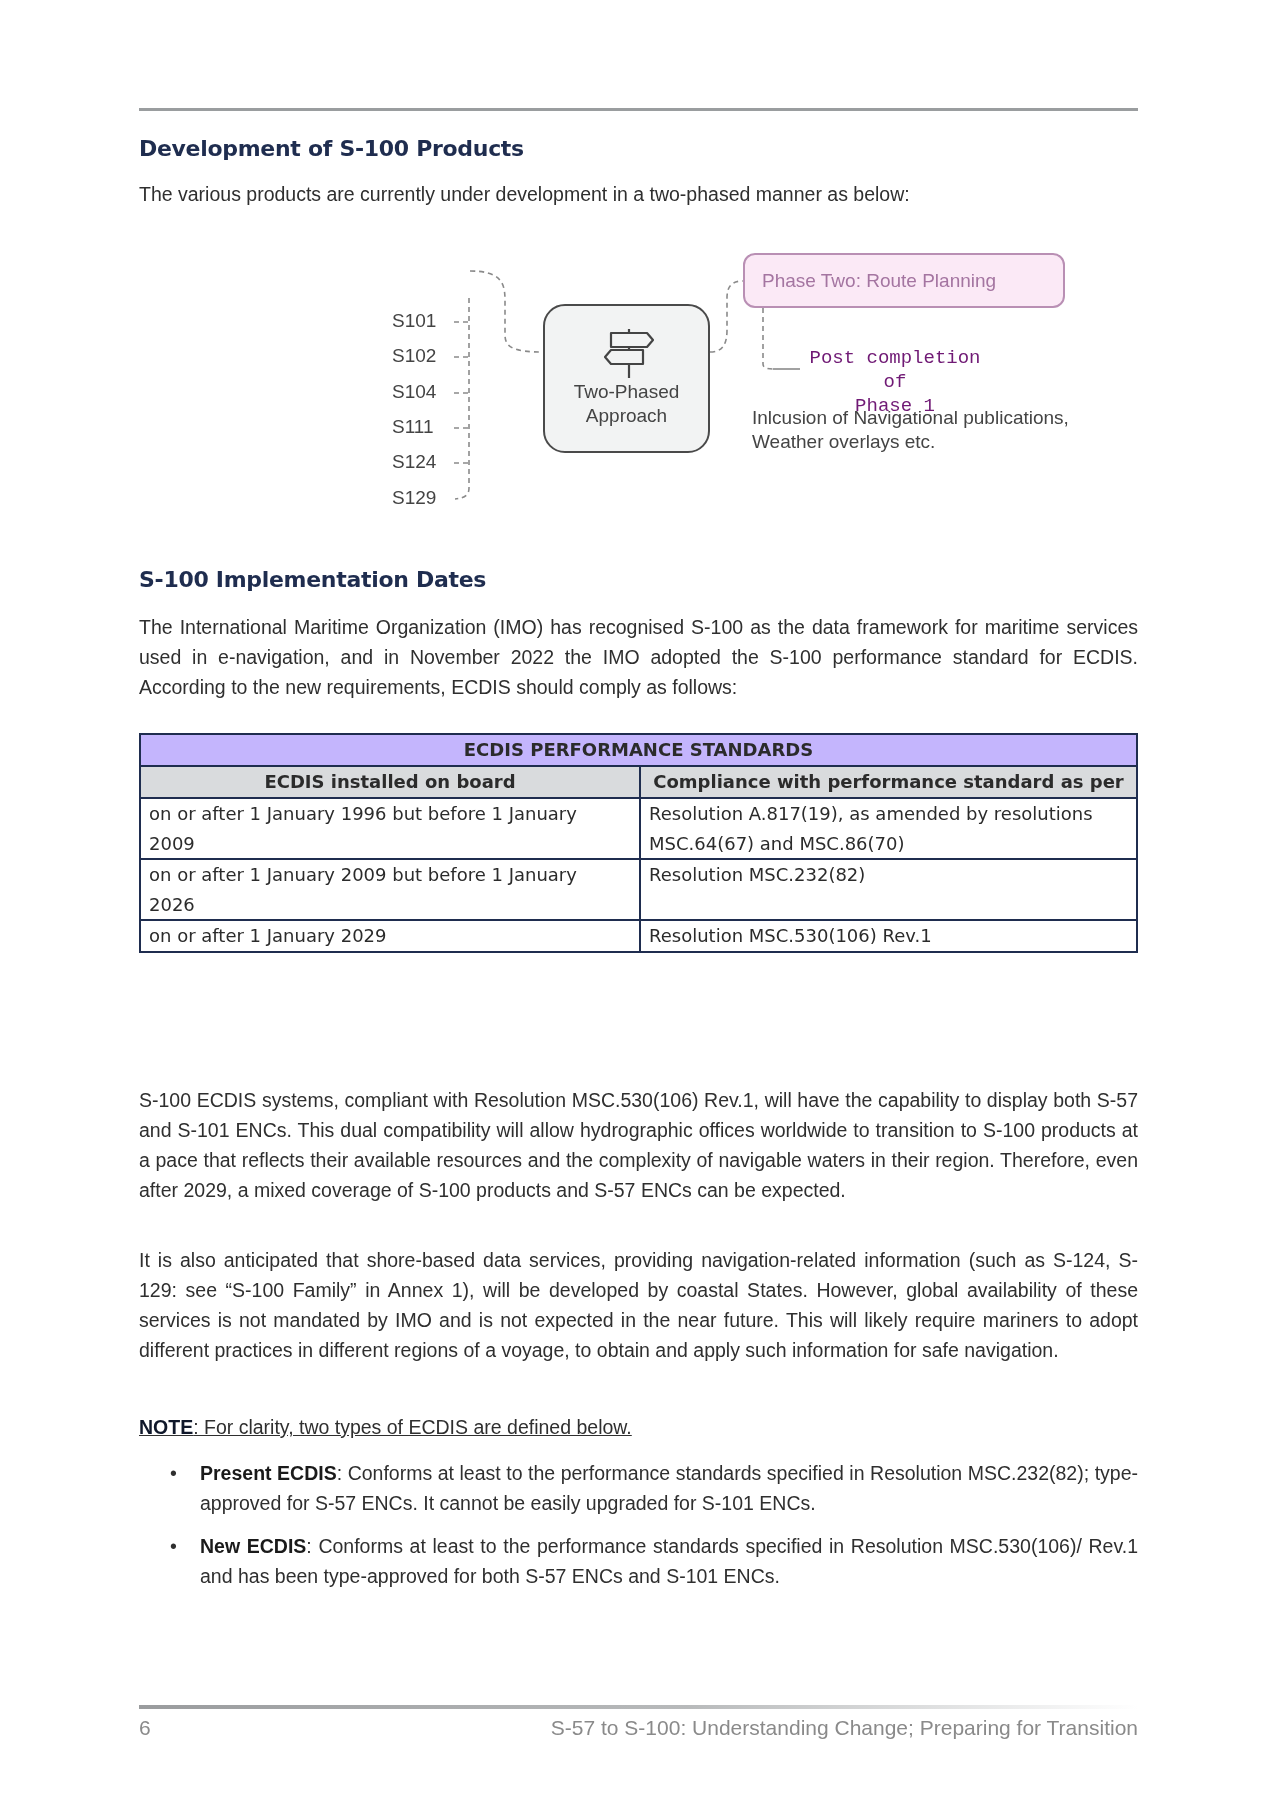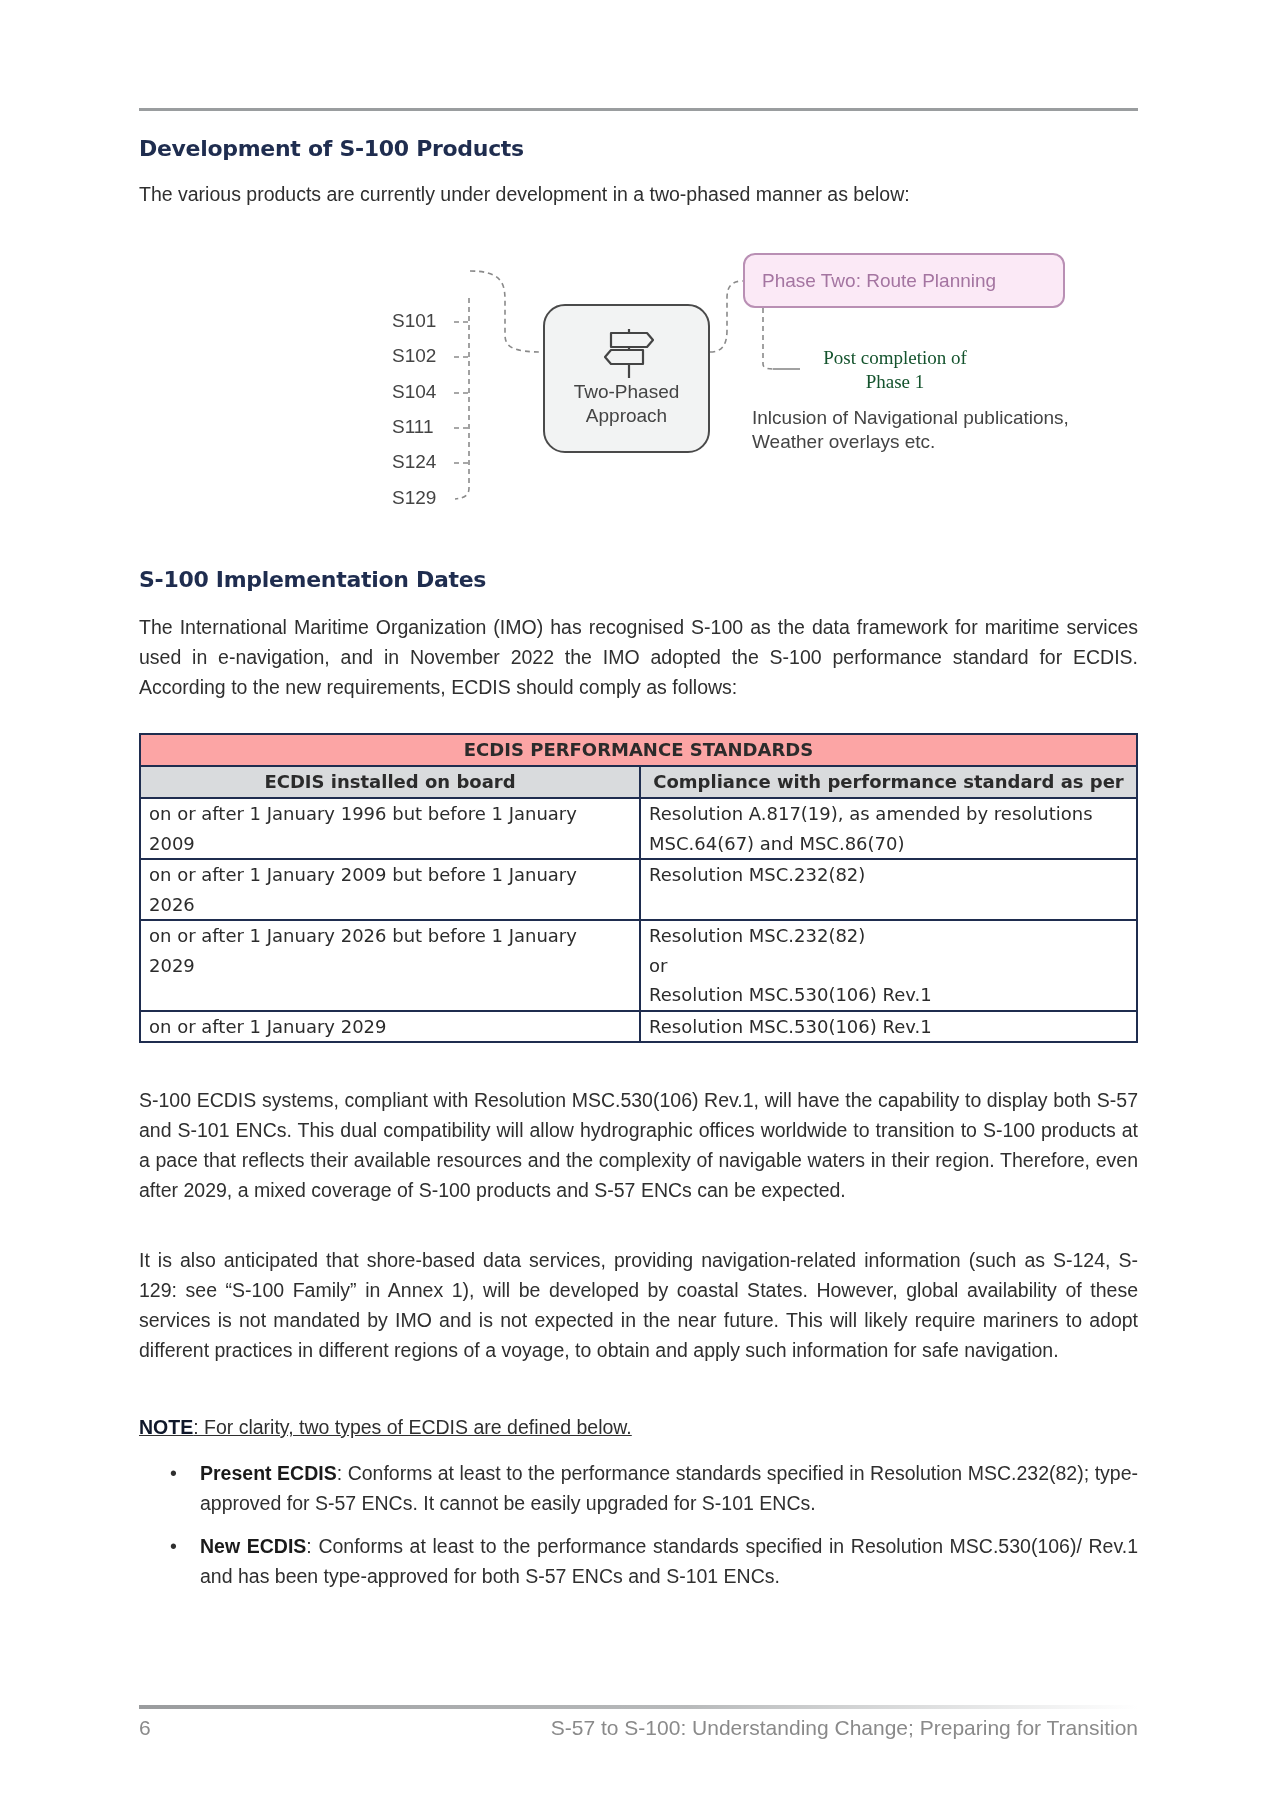--- a/index.html
+++ b/index.html
@@ -23,30 +23,30 @@
   .phase-two { left: 743px; top: 253px; width: 322px; height: 55px; box-sizing: border-box;
                background: #fbe9f6; border: 2px solid #b98fb4; border-radius: 12px;
                display: flex; align-items: center; padding-left: 17px;
                font-family: "Liberation Sans", sans-serif; font-size: 19px; color: #a475a1; }
   .center-box { left: 543px; top: 304px; width: 167px; height: 149px; box-sizing: border-box;
                 background: #f2f3f3; border: 2px solid #4a4a4a; border-radius: 22px; }
   .center-label { left: 543px; top: 380px; width: 167px; text-align: center;
                   font-family: "Liberation Sans", sans-serif; font-size: 19px; line-height: 24px; color: #444; }
   .s-label { left: 392px; font-family: "Liberation Sans", sans-serif; font-size: 19px; color: #444; }
   .post-label { left: 795px; top: 346px; width: 200px; text-align: center;
-                font-family: Liberation Serif, serif; font-size: 19px; line-height: 24px; color: #14532d; }
+                font-family: Liberation Mono, monospace; font-size: 19px; line-height: 24px; color: #701a75; }
   .incl-label { left: 752px; top: 406px; width: 360px;
                 font-family: "Liberation Sans", sans-serif; font-size: 19px; line-height: 24px; color: #444; }
 
   
   table.ecdis { position: absolute; left: 139px; top: 733px; width: 999px; border-collapse: collapse;
                 font-family: "DejaVu Sans", sans-serif; font-size: 18px; color: #2b2b2b; }
   table.ecdis td, table.ecdis th { border: 2.5px solid #1f2d4f; padding: 0 8px; vertical-align: top;
                 line-height: 29.5px; }
-  table.ecdis th.title { background: #fca5a5; text-align: center; font-weight: bold; height: 30px; }
+  table.ecdis th.title { background: #c4b5fd; text-align: center; font-weight: bold; height: 30px; }
   table.ecdis th.col { background: #d9dbdd; text-align: center; font-weight: bold; height: 30px; }
   table.ecdis td.c1 { width: 482px; }
   table.ecdis td { font-weight: normal; }
 
   .p2 { top: 1085px; }
   .p3 { top: 1245px; }
   .note { left: 139px; top: 1416px; font-family: "Liberation Sans", sans-serif; font-size: 19.5px;
           color: #2f2f2f; text-decoration: underline; }
   .note b { font-weight: bold; color: #0f172a; }
   .bullet { left: 170px; width: 968px; font-family: "Liberation Sans", sans-serif; font-size: 19.5px;
@@ -151,31 +151,20 @@
       <div>on or after 1 January 2009 but before 1 January</div>
       <div>2026</div>
     </td>
     <td>
       <div>Resolution MSC.232(82)</div>
       <div style="height:29.5px;"></div>
     </td>
   </tr>
   <tr>
     <td class="c1">
-      <div>on or after 1 January 2026 but before 1 January</div>
-      <div>2029</div>
-    </td>
-    <td>
-      <div>Resolution MSC.232(82)</div>
-      <div>or</div>
-      <div>Resolution MSC.530(106) Rev.1</div>
-    </td>
-  </tr>
-  <tr>
-    <td class="c1">
       <div>on or after 1 January 2029</div>
     </td>
     <td>
       <div>Resolution MSC.530(106) Rev.1</div>
     </td>
   </tr>
 </tbody>
   </table>
 
 <div class="abs para p2">S-100 ECDIS systems, compliant with Resolution MSC.530(106) Rev.1, will have the capability to display both S-57 and S-101 ENCs.  This dual compatibility will allow hydrographic offices worldwide to transition to S-100 products at a pace that reflects their available resources and the complexity of navigable waters in their region. Therefore, even after 2029, a mixed coverage of S-100 products and S-57 ENCs can be expected.</div>

